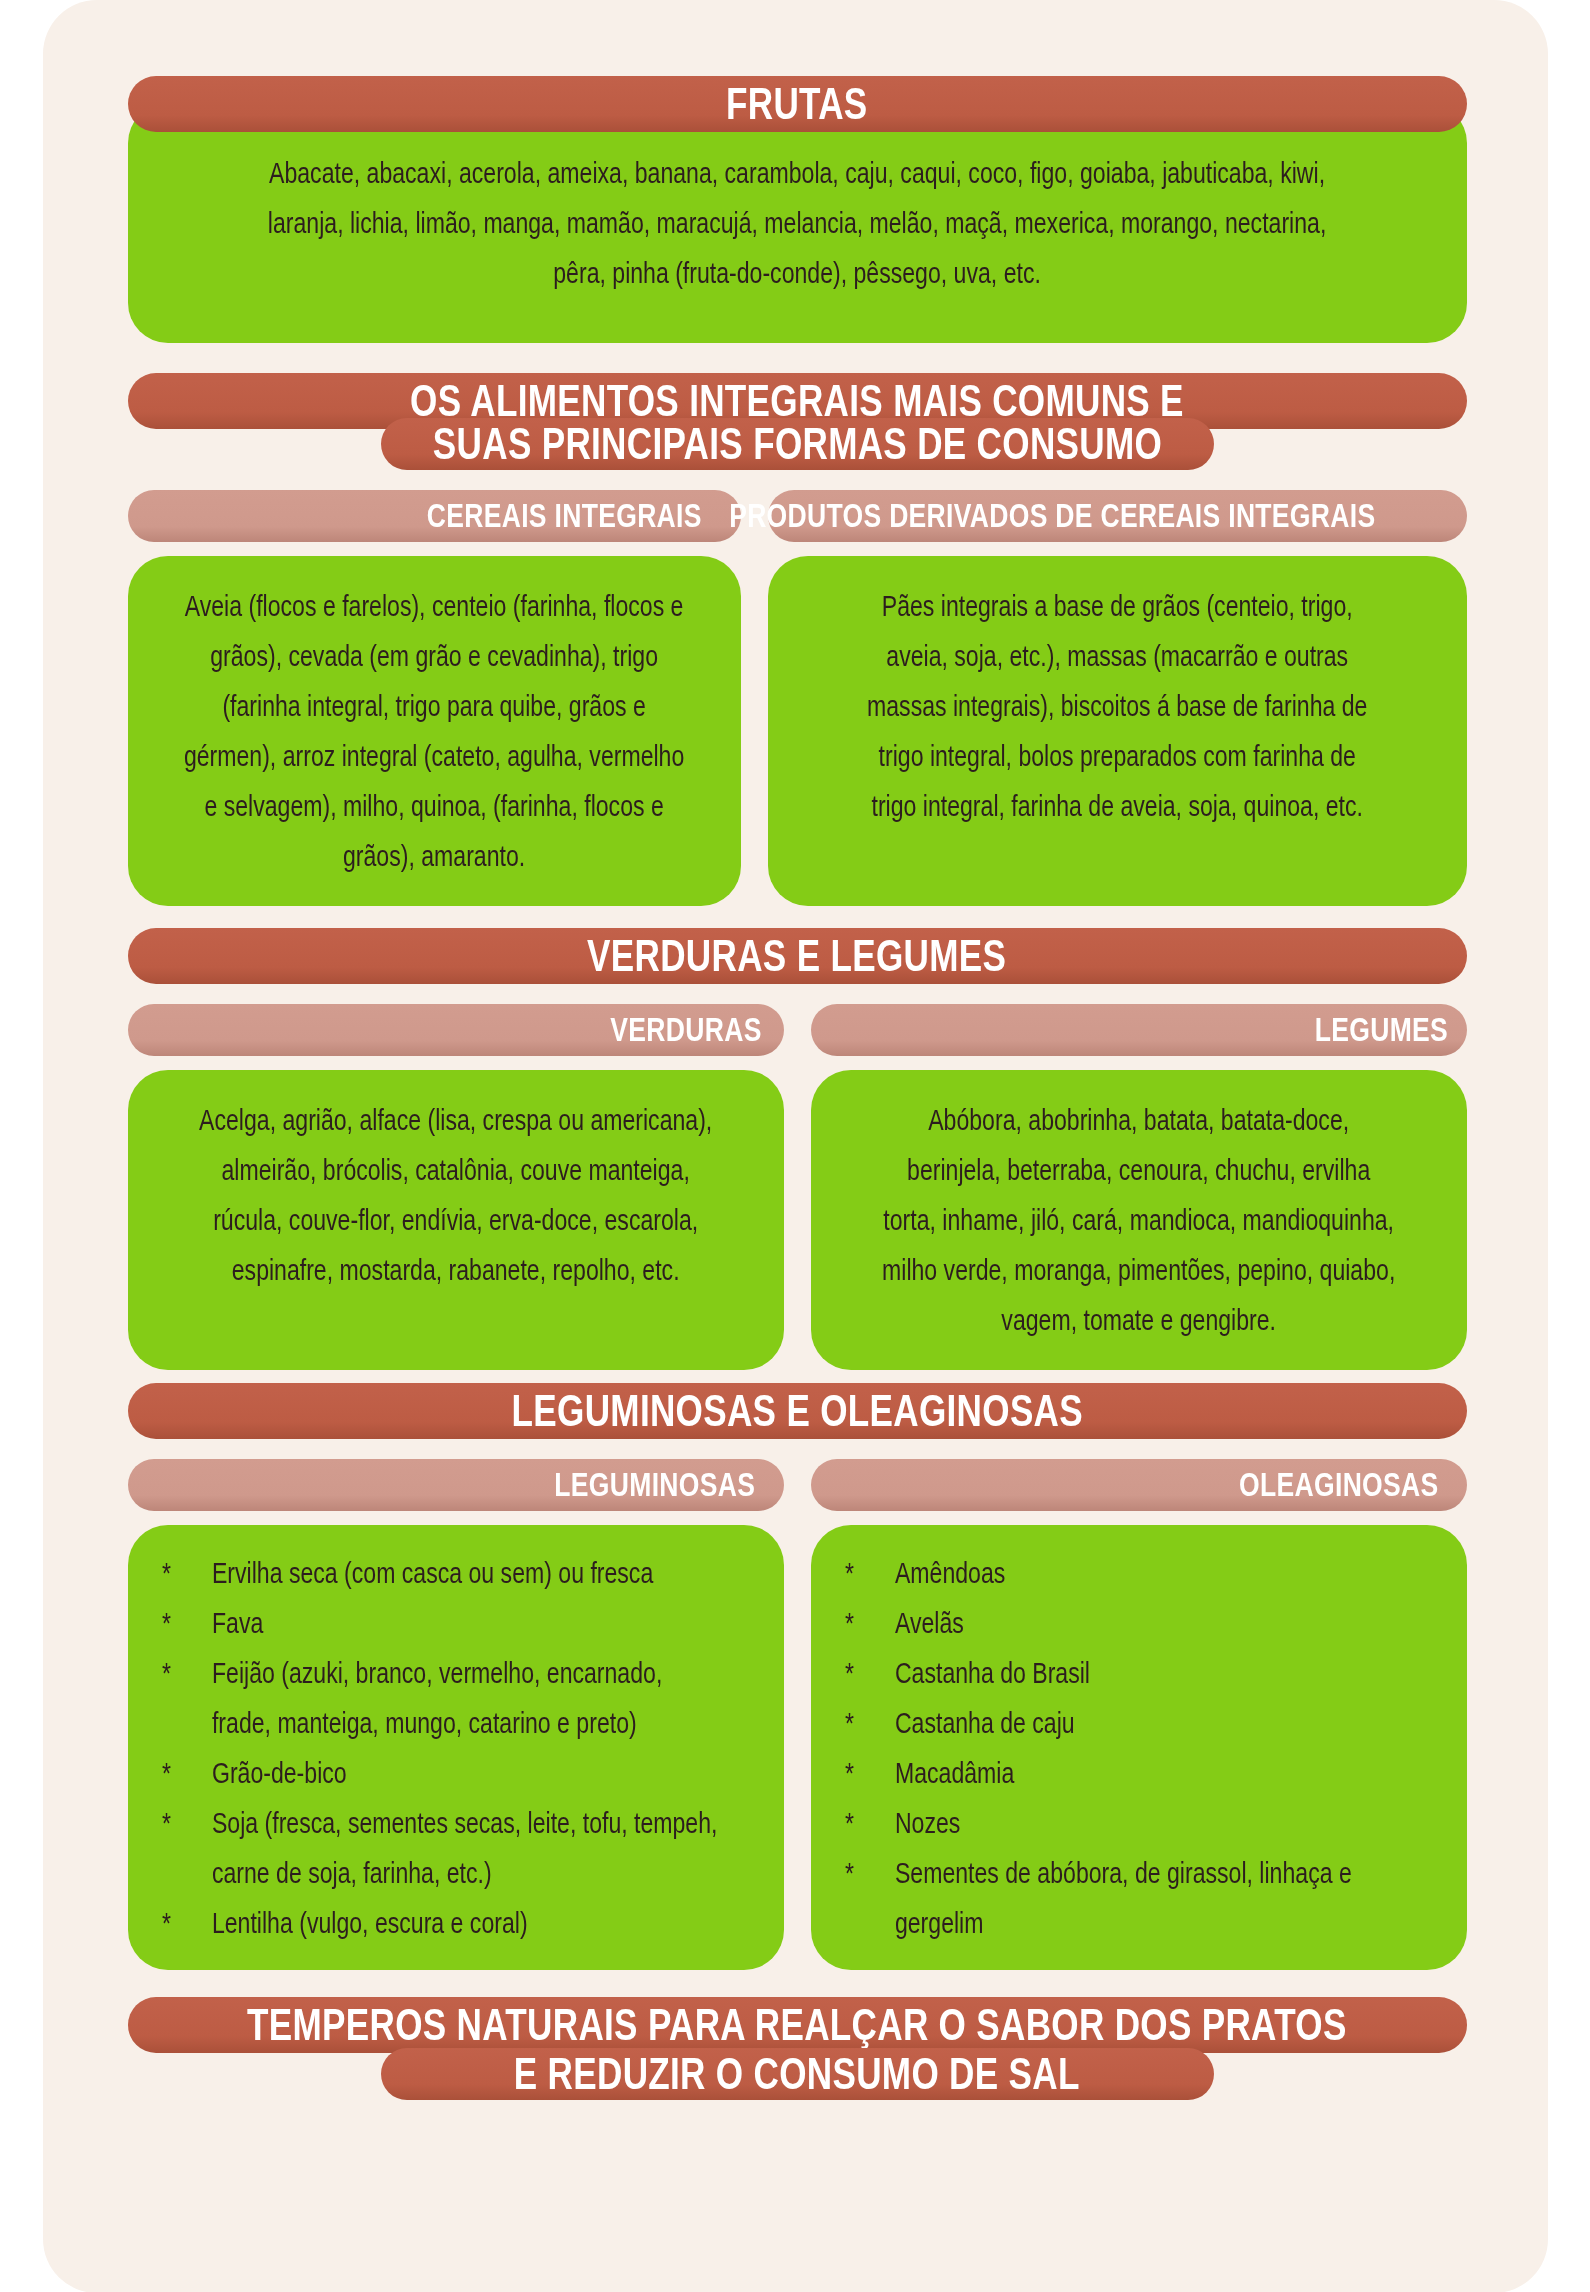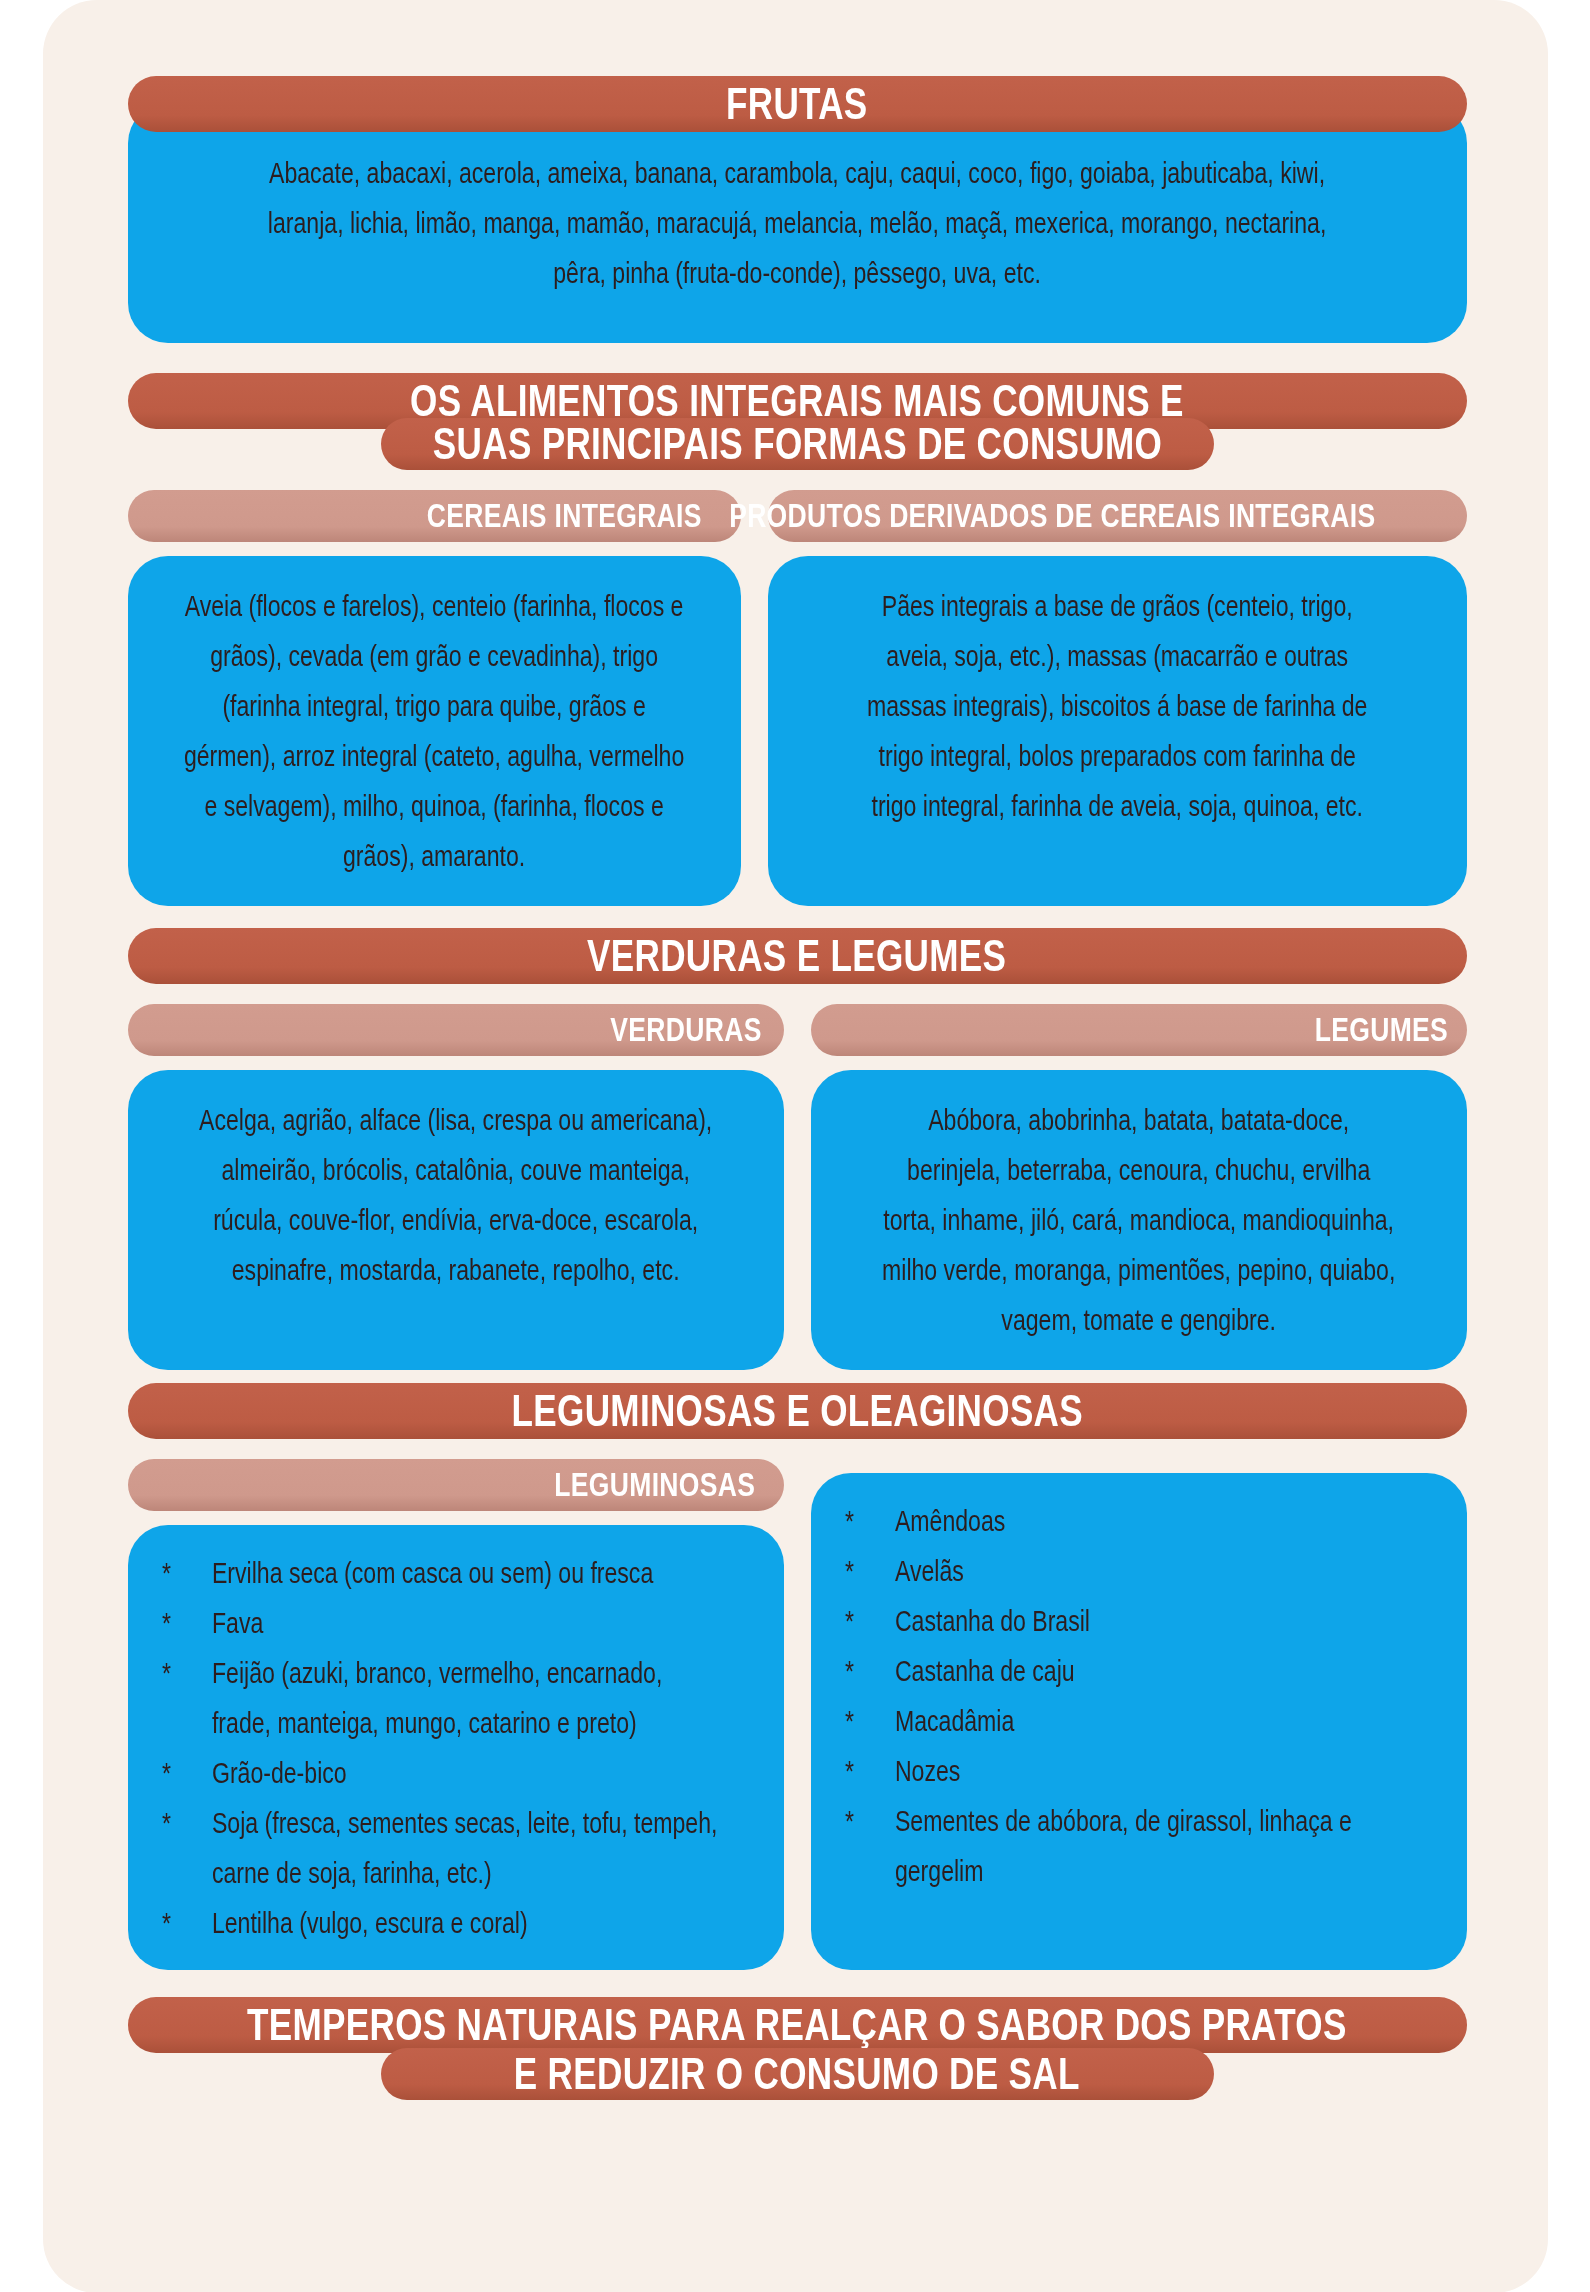--- a/index.html
+++ b/index.html
@@ -45,21 +45,21 @@
     align-items: center;
     justify-content: flex-end;
     color: #ffffff;
     font-weight: bold;
     font-size: 34px;
   }
   .bar-text { display: inline-block; transform: scaleX(0.78); white-space: nowrap; letter-spacing: 0.4px; }
 
   
   .pinkbox {
-    background: #0ea5e9;
+    background: #84cc16;
     border-radius: 40px;
     color: #2c1d1e;
   }
   .tuck { margin-top: -29px; position: relative; z-index: 1; }
 
   .bodytext {
     margin: 0;
     white-space: pre-line;
     text-align: center;
     font-size: 29.6px;
@@ -200,20 +200,23 @@
             <li><span class="bullet">*</span><span>Feijão (azuki, branco, vermelho, encarnado,
 frade, manteiga, mungo, catarino e preto)</span></li>
             <li><span class="bullet">*</span><span>Grão-de-bico</span></li>
             <li><span class="bullet">*</span><span>Soja (fresca, sementes secas, leite, tofu, tempeh,
 carne de soja, farinha, etc.)</span></li>
             <li><span class="bullet">*</span><span>Lentilha (vulgo, escura e coral)</span></li>
           </ul>
         </div>
       </div>
       <div class="col">
+        <div class="subbar">
+          <span class="bar-text">OLEAGINOSAS</span>
+        </div>
         <div class="pinkbox listbox">
           <ul class="plainlist cond-l">
             <li><span class="bullet">*</span><span>Amêndoas</span></li>
             <li><span class="bullet">*</span><span>Avelãs</span></li>
             <li><span class="bullet">*</span><span>Castanha do Brasil</span></li>
             <li><span class="bullet">*</span><span>Castanha de caju</span></li>
             <li><span class="bullet">*</span><span>Macadâmia</span></li>
             <li><span class="bullet">*</span><span>Nozes</span></li>
             <li><span class="bullet">*</span><span>Sementes de abóbora, de girassol, linhaça e
 gergelim</span></li>

